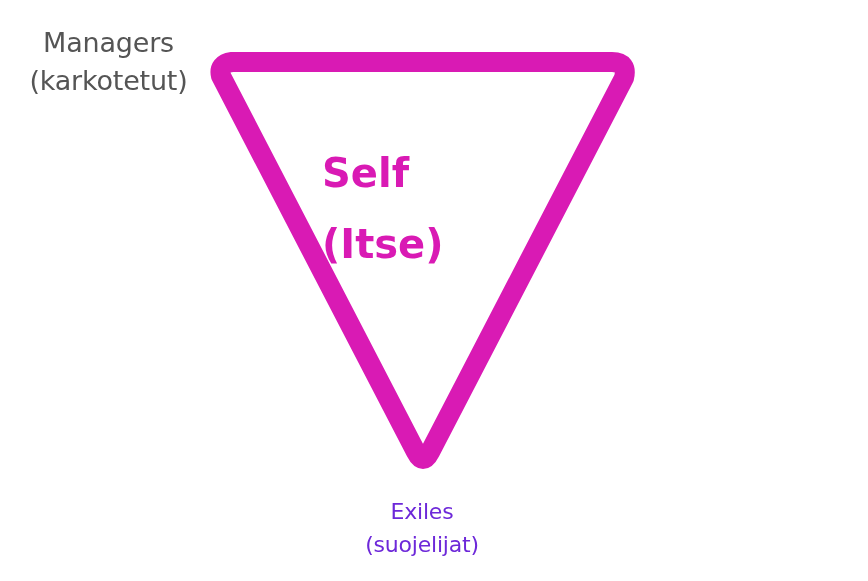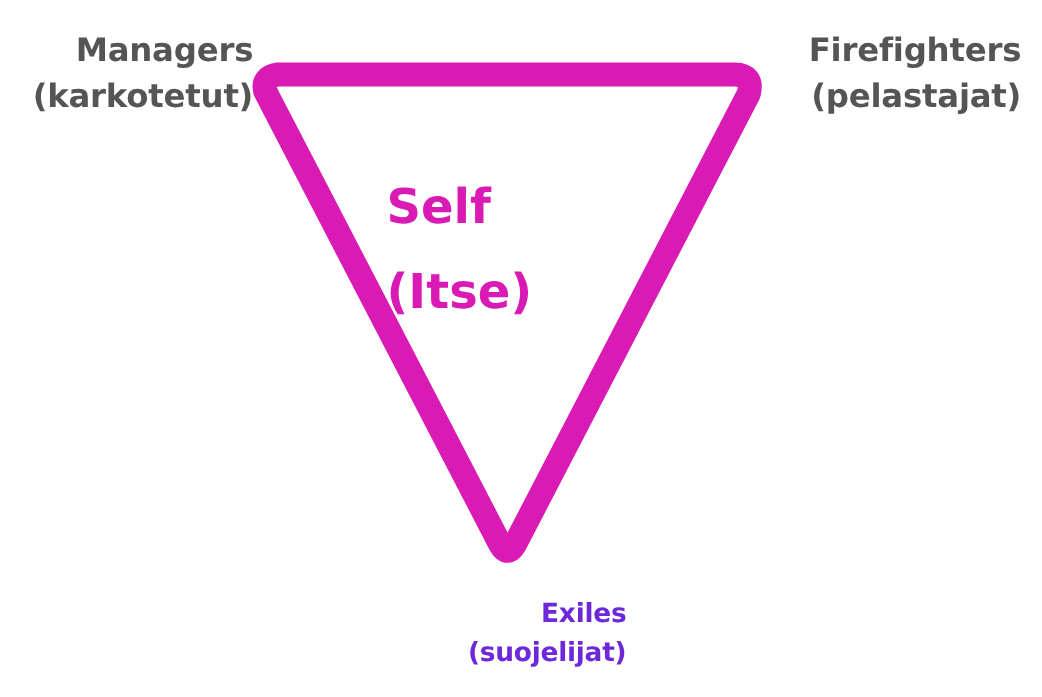--- a/index.html
+++ b/index.html
@@ -15,22 +15,22 @@
       font-family: "DejaVu Sans", "Liberation Sans", sans-serif;
     }
     .diagram {
       position: absolute;
       left: 0; top: 0;
       width: 868px; height: 581px;
     }
     .label {
       position: absolute;
       color: #555555;
-      font-weight: bold;
-      text-align: right;
+      font-weight: normal;
+      text-align: center;
       line-height: 1.4;
       font-size: 27px;
       letter-spacing: -0.2px;
     }
     .label span { display: block; white-space: nowrap; }
     .label-managers { left: 6px; top: 24px; width: 205px; }
     .label-firefighters { left: 646px; top: 24px; width: 205px; }
     .label-exiles {
       left: 322px; top: 495px; width: 200px;
       font-size: 22px; line-height: 1.5;
@@ -53,24 +53,20 @@
 
   <svg width="868" height="581" viewBox="0 0 868 581">
     <path id="tri-path" d="M 232 62 Q 218 64 221 76 L 416 452 Q 423 466 430 452 L 624 78 Q 628 62 612 62 Z" fill="none" stroke="#D91AB4" stroke-width="20" stroke-linejoin="round" stroke-linecap="round"></path>
   </svg>
 
   <div class="label label-managers" style="color: rgb(85, 85, 85);">
     <span>Managers</span>
     <span>(karkotetut)</span>
   </div>
 
-  <div class="label label-firefighters" style="color: rgb(85, 85, 85);">
-    <span>Firefighters</span>
-    <span>(pelastajat)</span>
-  </div>
 
   <div class="label label-exiles" style="color: #6d28d9;">
     <span>Exiles</span>
     <span>(suojelijat)</span>
   </div>
 
   <div class="label-self" id="self-label" style="color: rgb(217, 26, 180);">
     <span>Self</span>
     <span>(Itse)</span>
   </div>

